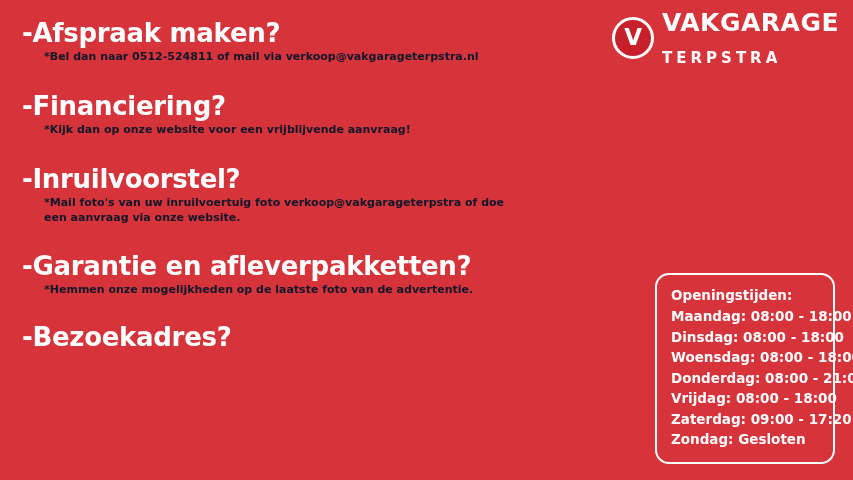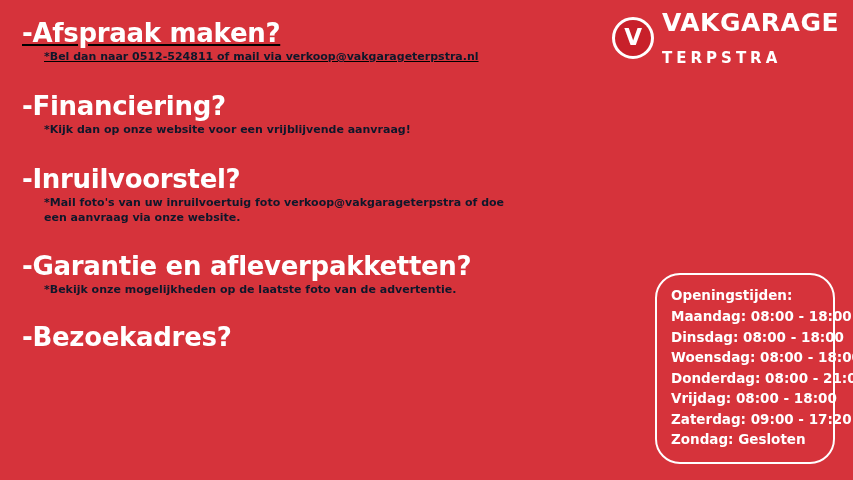--- a/index.html
+++ b/index.html
@@ -100,34 +100,34 @@
   .block-line {
     color: #0f172a;
     font-size: 11px;
     font-weight: bold;
     margin-left: 22px;
     line-height: 1.35;
     white-space: nowrap;
   }
 
   
-  .block.b1 { margin-bottom: 26px; text-decoration: underline; }
+  .block.b1 { margin-bottom: 26px; }
   .block.b2 { margin-bottom: 26px; }
   .block.b3 { margin-bottom: 26px; margin-top: 14px; }
   .block.b4 { margin-bottom: 24px; }
   .block.b5 { margin-bottom: 0; }
 
   
   .hours-card {
     position: absolute;
     right: 18px;
     bottom: 16px;
     width: 180px;
     border: 2px solid #ffffff;
-    border-radius: 25px;
+    border-radius: 14px;
     padding: 12px 10px 12px 14px;
     box-sizing: border-box;
     color: #ffffff;
   }
   .hours-title {
     font-size: 13.5px;
     font-weight: bold;
     margin-bottom: 3px;
     white-space: nowrap;
   }
@@ -166,21 +166,21 @@
     </div>
 
     <div class="block b3">
       <div class="block-title">-Inruilvoorstel?</div>
       <div class="block-line">*Mail foto's van uw inruilvoertuig foto verkoop@vakgarageterpstra of doe</div>
       <div class="block-line"> een aanvraag via onze website.</div>
     </div>
 
     <div class="block b4">
       <div class="block-title">-Garantie en afleverpakketten?</div>
-      <div class="block-line">*Bekijk onze mogelijkheden op de laatste foto van de advertentie.</div>
+      <div class="block-line">*Hemmen onze mogelijkheden op de laatste foto van de advertentie.</div>
     </div>
 
     <div class="block b5">
       <div class="block-title">-Bezoekadres?</div>
     </div>
 
   </div>
 
   <div class="hours-card">
     <div class="hours-title">Openingstijden:</div>

